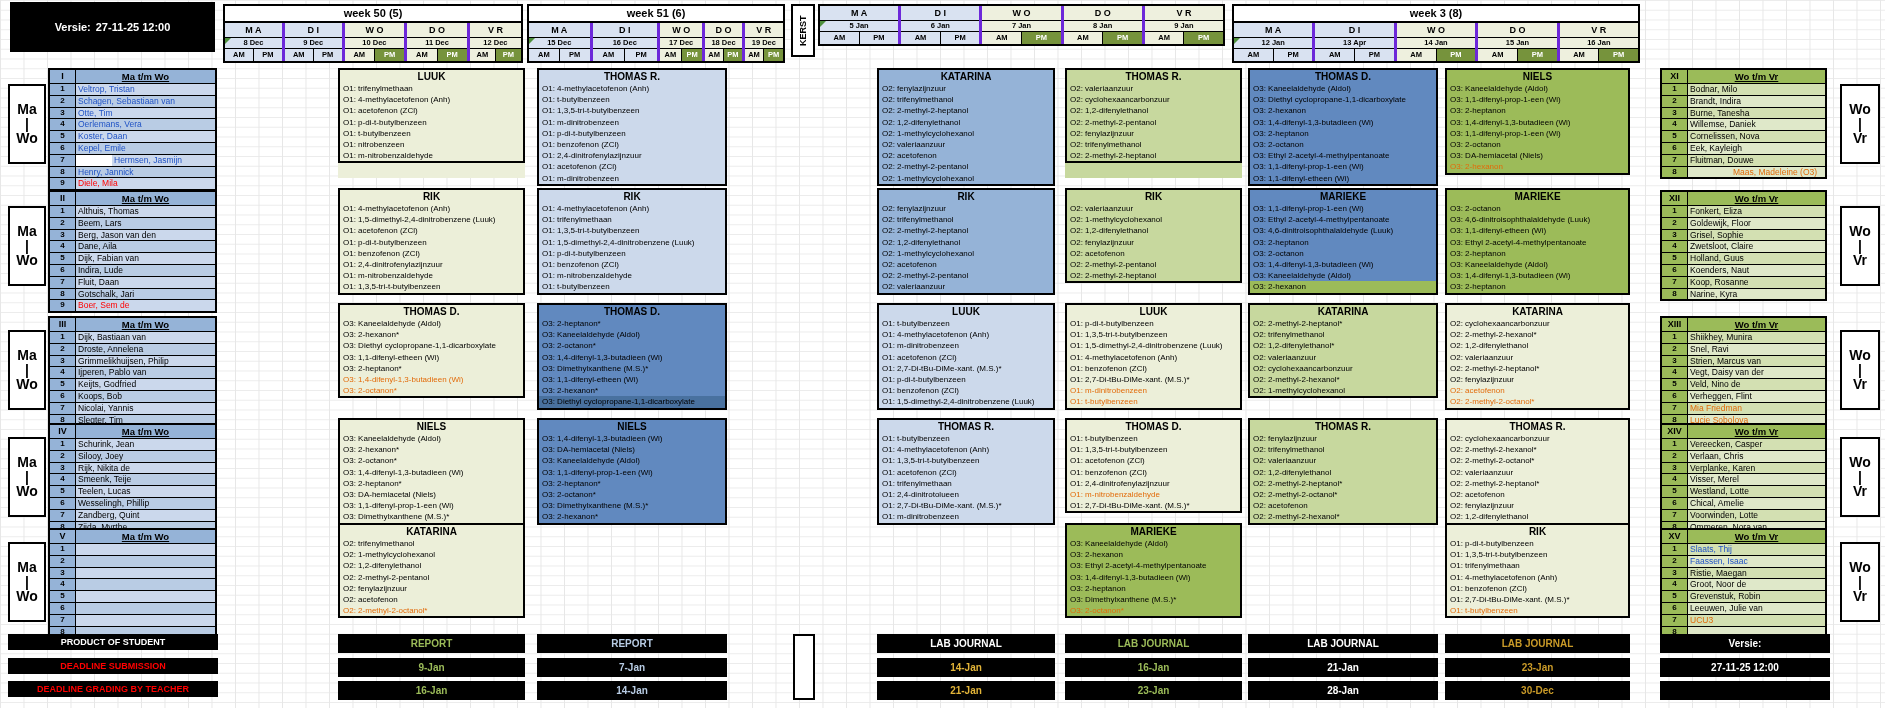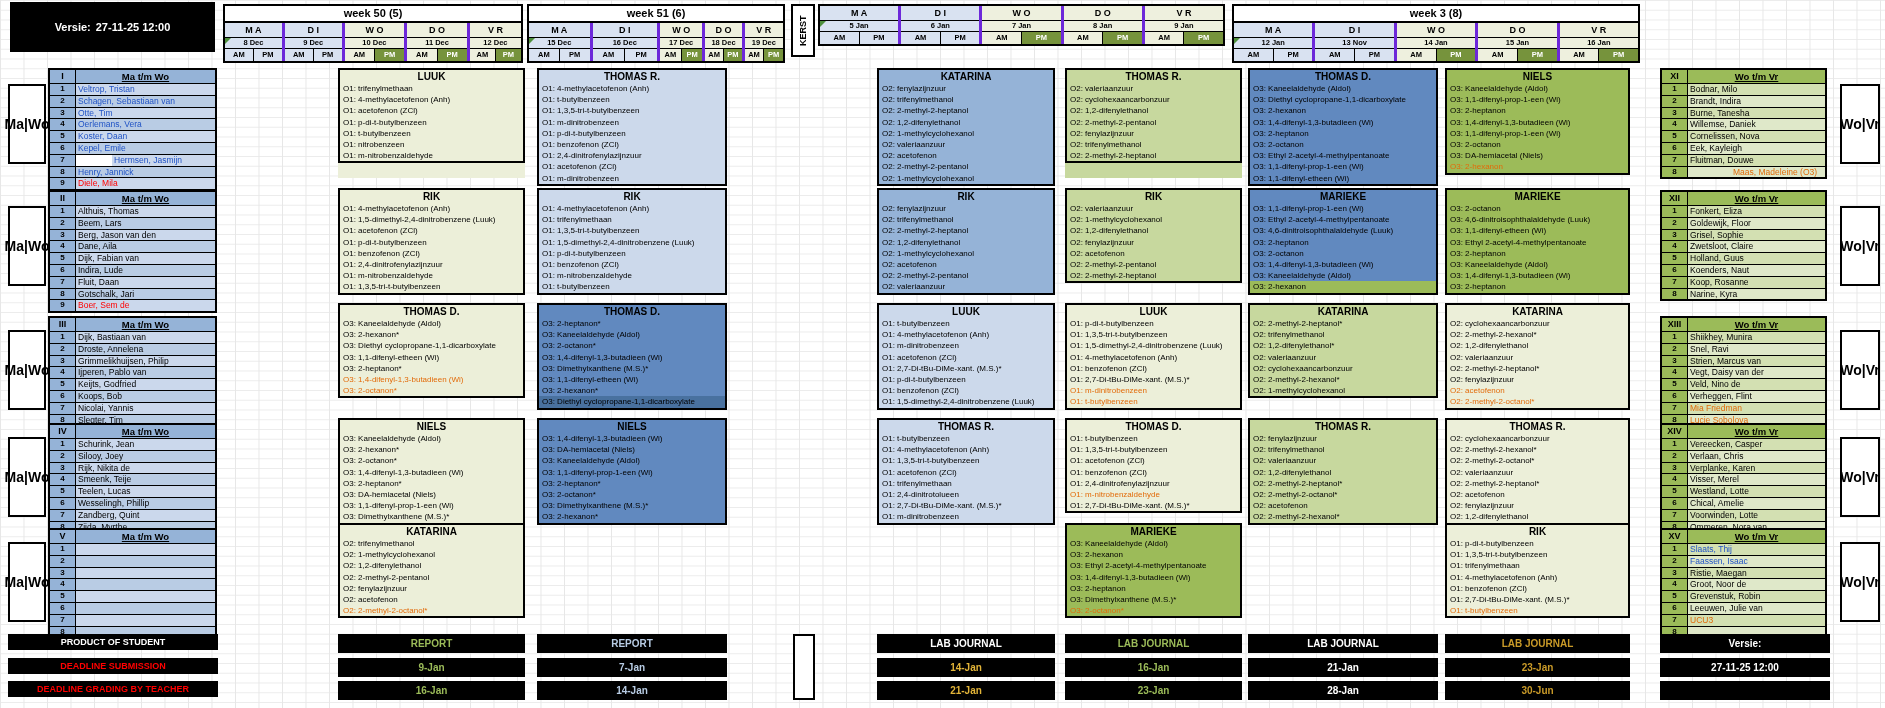--- a/index.html
+++ b/index.html
@@ -39,21 +39,21 @@
   .grows div.grow:last-of-type{border-bottom:none}
   .gn{width:25px;text-align:center;font-weight:bold;border-right:1px solid #000;line-height:10.8px;font-size:8px}
   .gname{flex:1;min-width:0;padding-left:2px;line-height:10.8px;font-size:8.5px;white-space:nowrap;overflow:hidden}
   .gpanel.th-blue .ghead,.gpanel.th-blue .gn{background:#95B3D7}
   .gpanel.th-blue div.grow:nth-of-type(odd) .gname{background:#CBD8EC}
   .gpanel.th-blue div.grow:nth-of-type(even) .gname{background:#B9CCE4}
   .gpanel.th-green .ghead,.gpanel.th-green .gn{background:#9BBB59}
   .gpanel.th-green div.grow:nth-of-type(odd) .gname{background:#D3E0B2}
   .gpanel.th-green div.grow:nth-of-type(even) .gname{background:#DFE8C9}
   .sidebox{position:absolute;height:80px;border:2px solid #000;background:#fff;box-sizing:border-box;
-    display:flex;flex-direction:row;align-items:center;justify-content:center;font-weight:bold;font-size:14px;line-height:1.05}
+    display:flex;flex-direction:column;align-items:center;justify-content:center;font-weight:bold;font-size:14px;line-height:1.05}
   
   .block{position:absolute;border:2px solid #000;box-sizing:border-box}
   .btitle{text-align:center;font-weight:bold;font-size:10px;height:13px;line-height:13px;white-space:nowrap;overflow:hidden}
   .bline{height:11.2px;line-height:11.2px;font-size:8px;padding-left:3px;white-space:nowrap;overflow:hidden}
   .th-cream{background:#ECEFD9}.th-lightblue{background:#CCD9EB}.th-medblue{background:#95B3D7}
   .th-darkblue{background:#6189BF}.th-lightgreen{background:#C7D89E}.th-green{background:#9CBB59}
   .hl-green{background:#9CBB59}
   .hl-darker{background:#49719F}
   .has-tail::after{content:"";position:absolute;left:-2px;right:-2px;top:calc(100% + 2px);height:15px;background:inherit}
   
@@ -221,21 +221,21 @@
         <div class="day th-dayblue" style="flex: 1 1 0px;">
               <div class="d-name">M A</div>
               <div class="d-date has-tri">12 Jan</div>
               <div class="d-ampm">
                 <div class="am">AM</div>
                 <div class="pm">PM</div>
               </div>
             </div>
           <div class="day th-dayblue" style="flex: 1 1 0px;">
               <div class="d-name">D I</div>
-              <div class="d-date">13 Nov</div>
+              <div class="d-date">13 Apr</div>
               <div class="d-ampm">
                 <div class="am">AM</div>
                 <div class="pm">PM</div>
               </div>
             </div>
           <div class="day th-daycream" style="flex: 1 1 0px;">
               <div class="d-name">W O</div>
               <div class="d-date">14 Jan</div>
               <div class="d-ampm">
                 <div class="am">AM</div>
@@ -1156,21 +1156,21 @@
         <div class="fcell c3" style="color: rgb(155, 187, 89);">23-Jan</div>
       </div>
       <div class="fcol" style="left: 1248px; width: 190px;">
         <div class="fcell c1" style="color: rgb(255, 255, 255);">LAB JOURNAL</div>
         <div class="fcell c2" style="color: rgb(255, 255, 255);">21-Jan</div>
         <div class="fcell c3" style="color: rgb(255, 255, 255);">28-Jan</div>
       </div>
       <div class="fcol" style="left: 1445px; width: 185px;">
         <div class="fcell c1" style="color: rgb(201, 154, 40);">LAB JOURNAL</div>
         <div class="fcell c2" style="color: rgb(201, 154, 40);">23-Jan</div>
-        <div class="fcell c3" style="color: rgb(201, 154, 40);">30-Jun</div>
+        <div class="fcell c3" style="color: rgb(201, 154, 40);">30-Dec</div>
       </div>
     </div>
 
   <div class="fnarrow"></div>
 
   <div>
 
   <div class="fright" style="top: 634px;">Versie:</div>
       <div class="fright" style="top: 658px;">27-11-25 12:00</div>
       <div class="fright" style="top: 681px;"></div>

